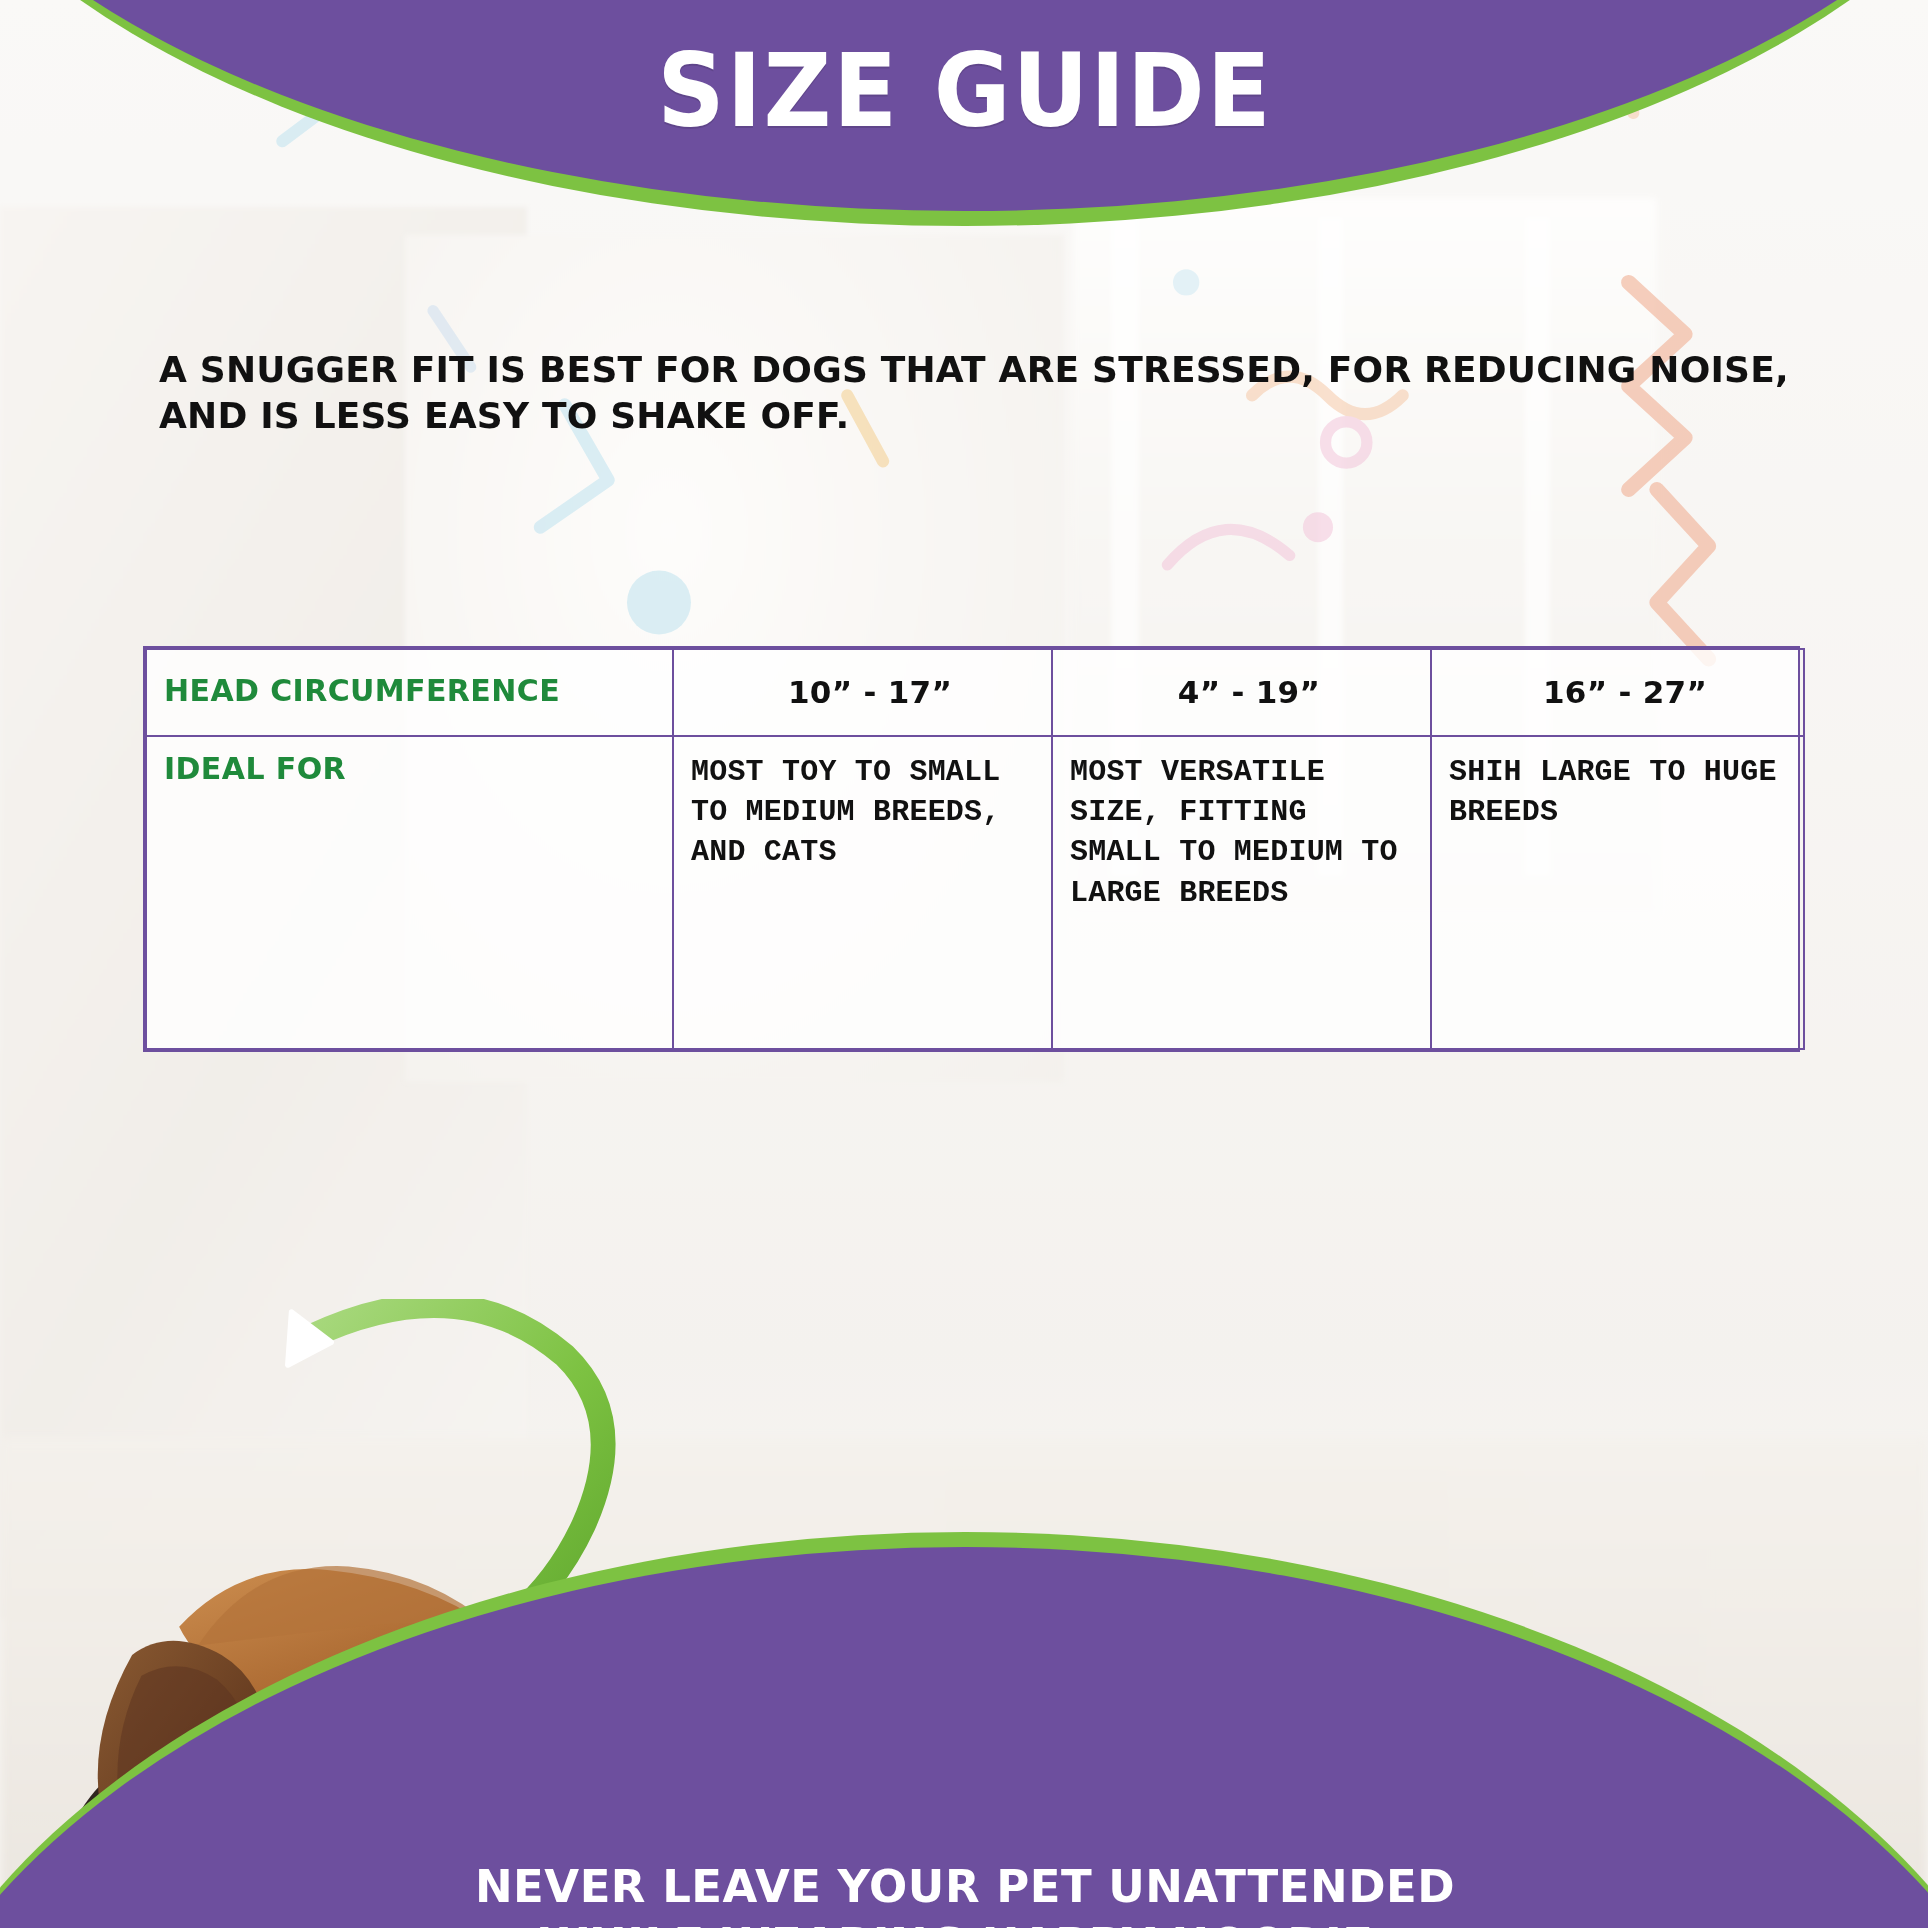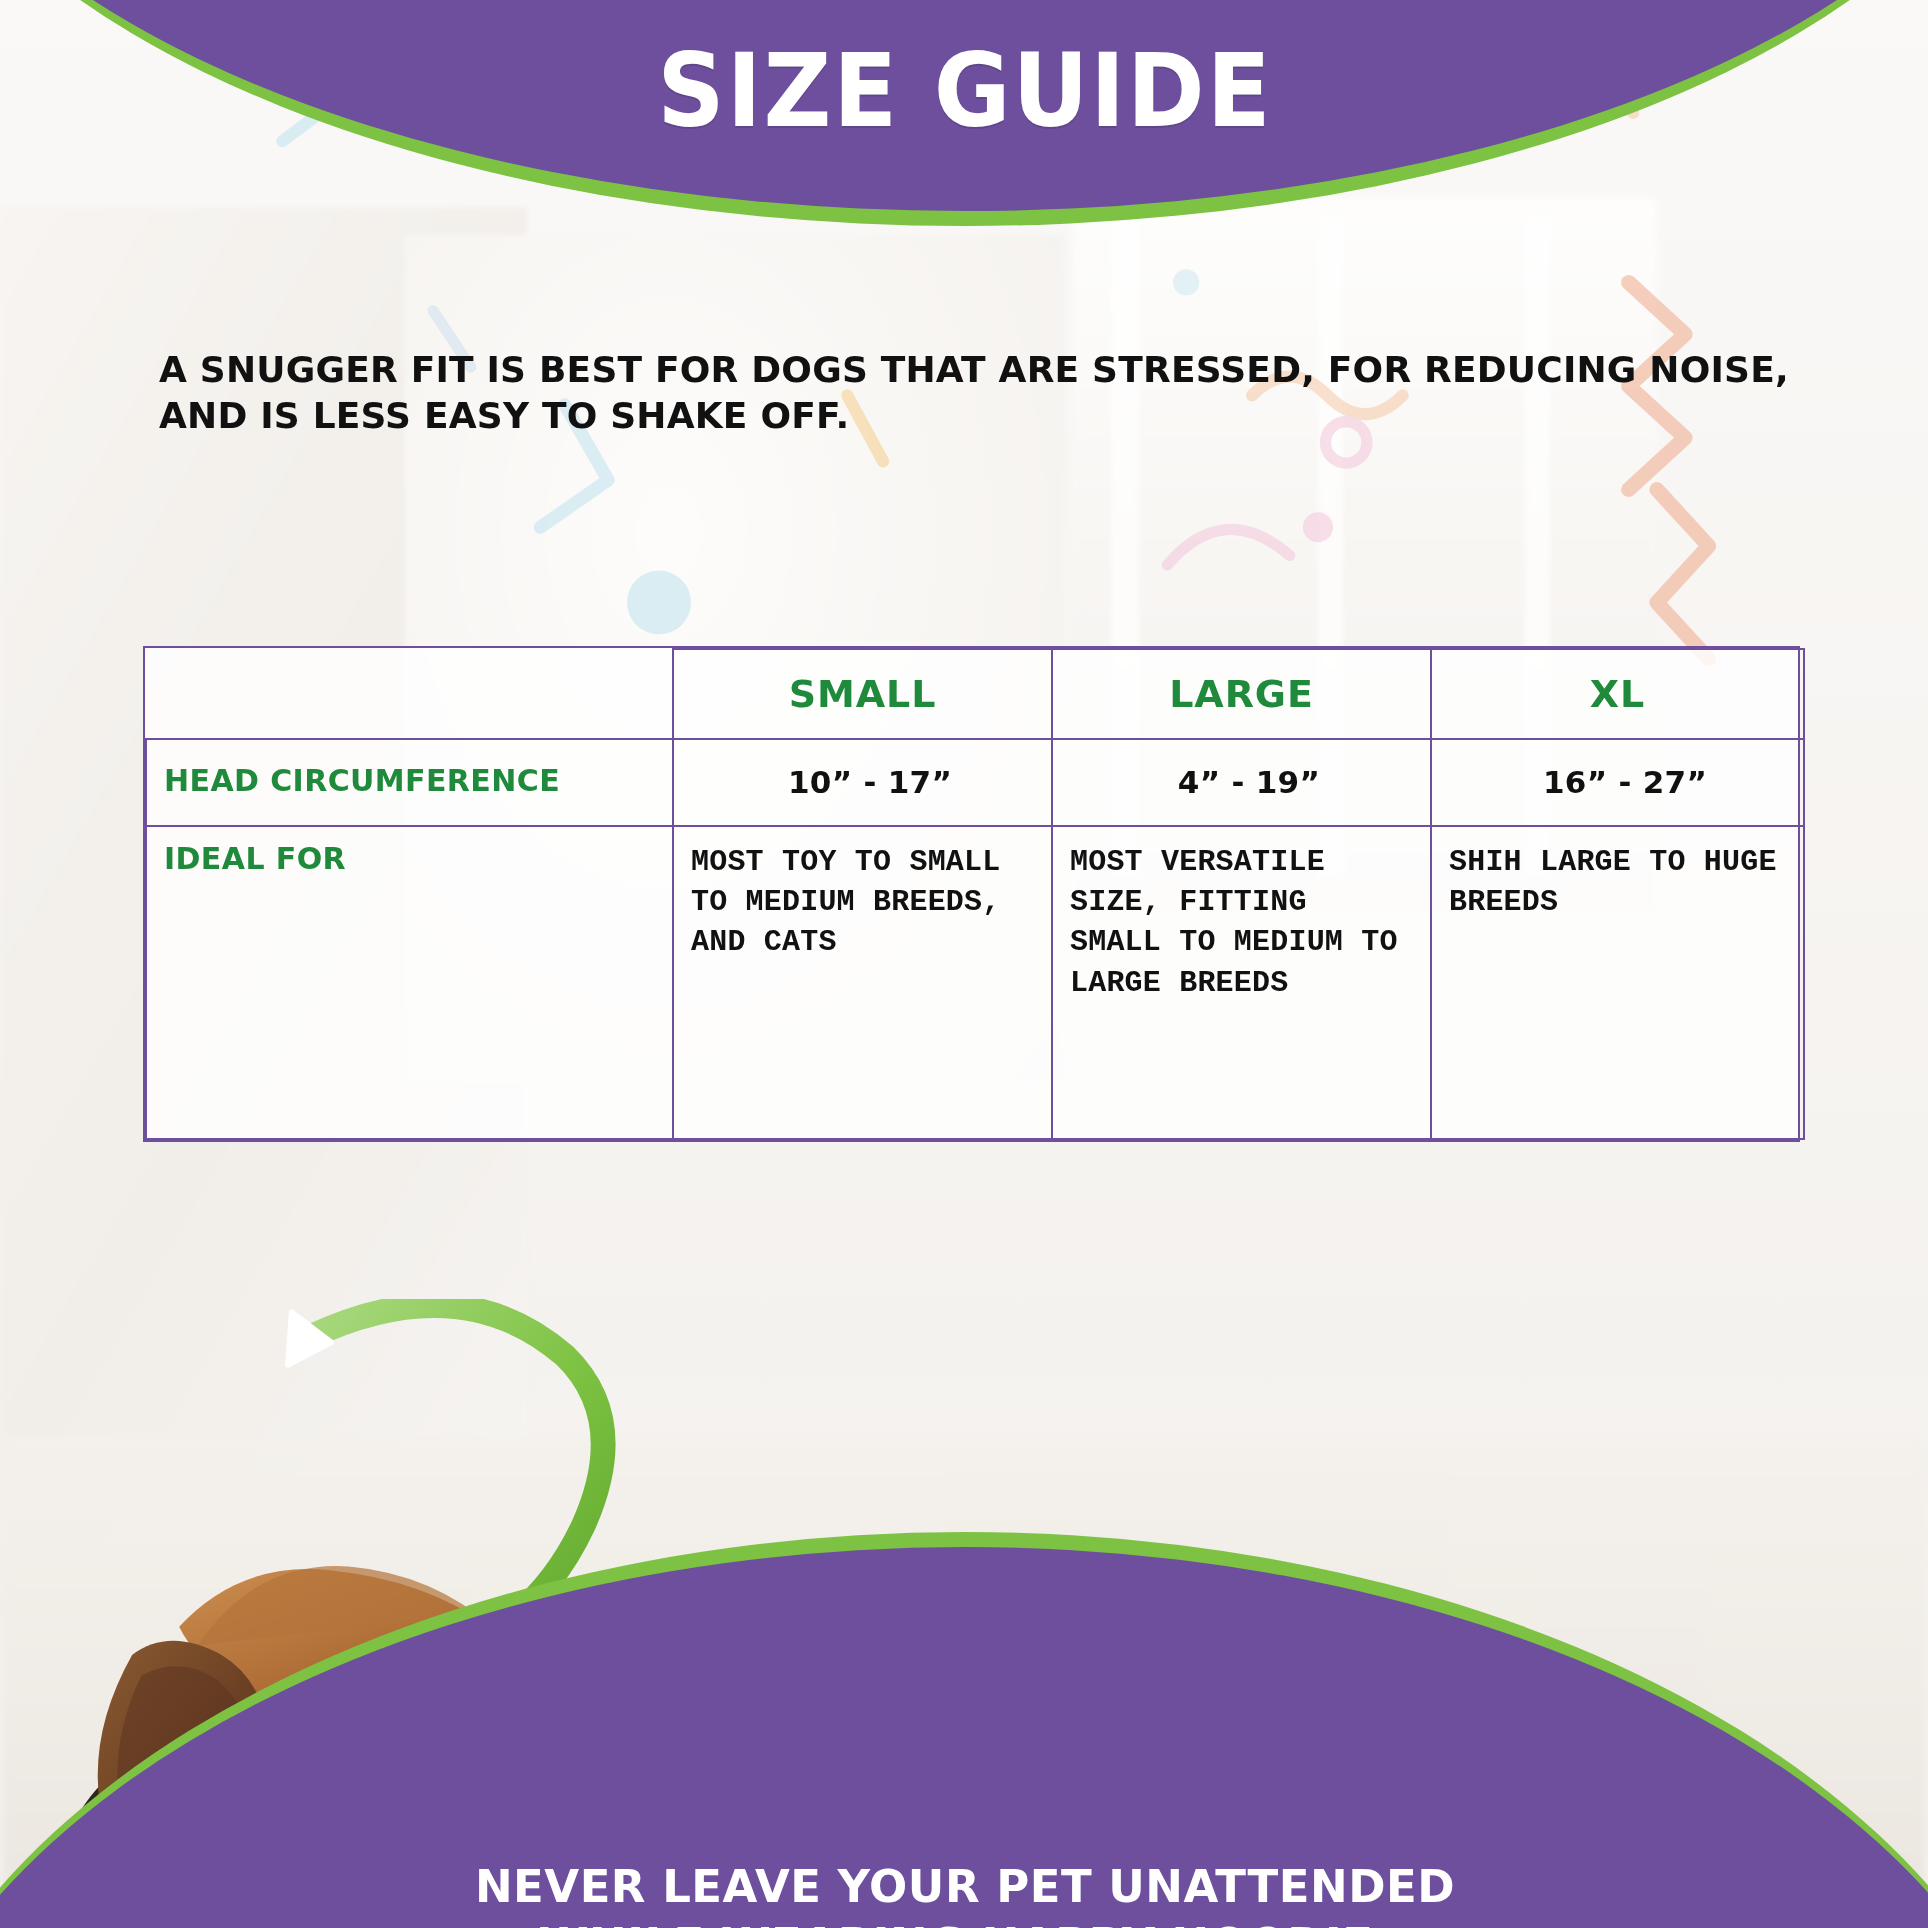--- a/index.html
+++ b/index.html
@@ -277,26 +277,20 @@
 
   <div class="table-wrap">
     <table>
       <colgroup>
         <col class="c1">
           <col class="c2">
           <col class="c3">
           <col class="c4">
       </colgroup>
       <tbody>
-        <tr class="row-head">
-          <td class="th-blank"></td>
-          <td class="th-size">SMALL</td>
-          <td class="th-size">LARGE</td>
-          <td class="th-size">XL</td>
-        </tr>
 
         <tr class="row-circ">
           <td class="row-label">HEAD CIRCUMFERENCE</td>
           <td class="cell-center">10” - 17”</td>
           <td class="cell-center">4” - 19”</td>
           <td class="cell-center">16” - 27”</td>
         </tr>
 
         <tr class="row-ideal">
           <td class="row-label">IDEAL FOR</td>

